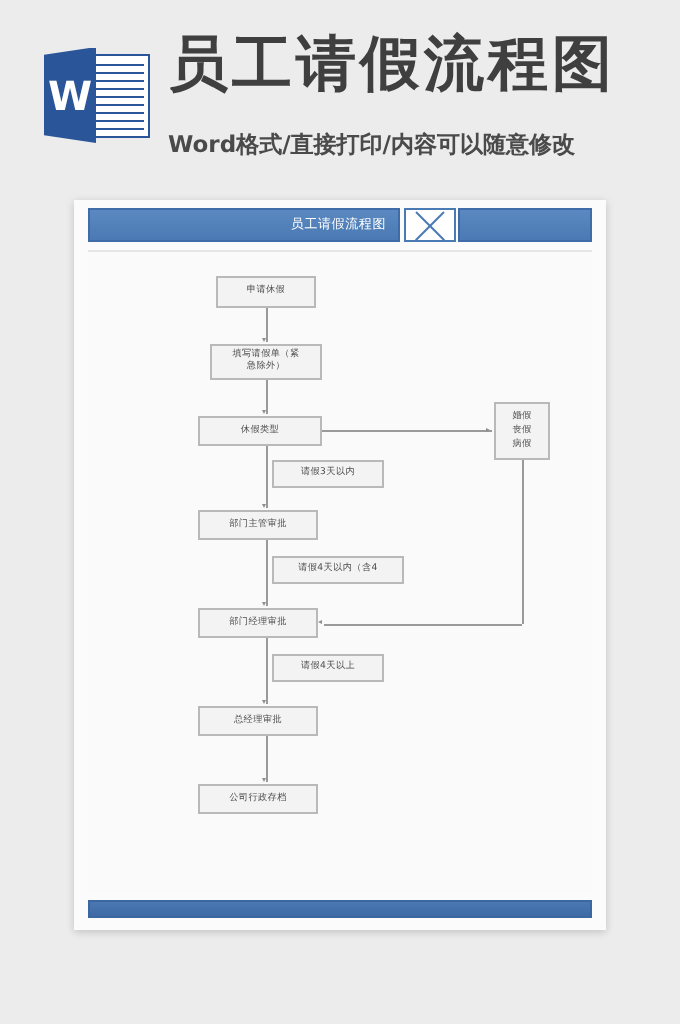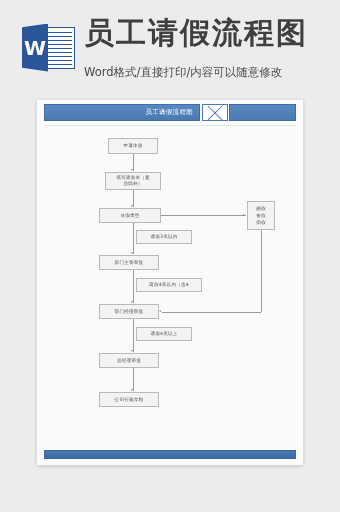--- a/index.html
+++ b/index.html
@@ -73,21 +73,21 @@
     font-size: 30px;
     font-weight: bold;
     color: #3f3f3f;
     letter-spacing: 2px;
     line-height: 34px;
     white-space: nowrap;
   }
 
   .banner-sub {
     font-size: 11.5px;
-    font-weight: normal;
+    font-weight: bold;
     color: #4a4a4a;
     letter-spacing: 0px;
     line-height: 16px;
     margin-top: 14px;
     white-space: nowrap;
   }
 
   
   .page-sheet {
     position: absolute;

